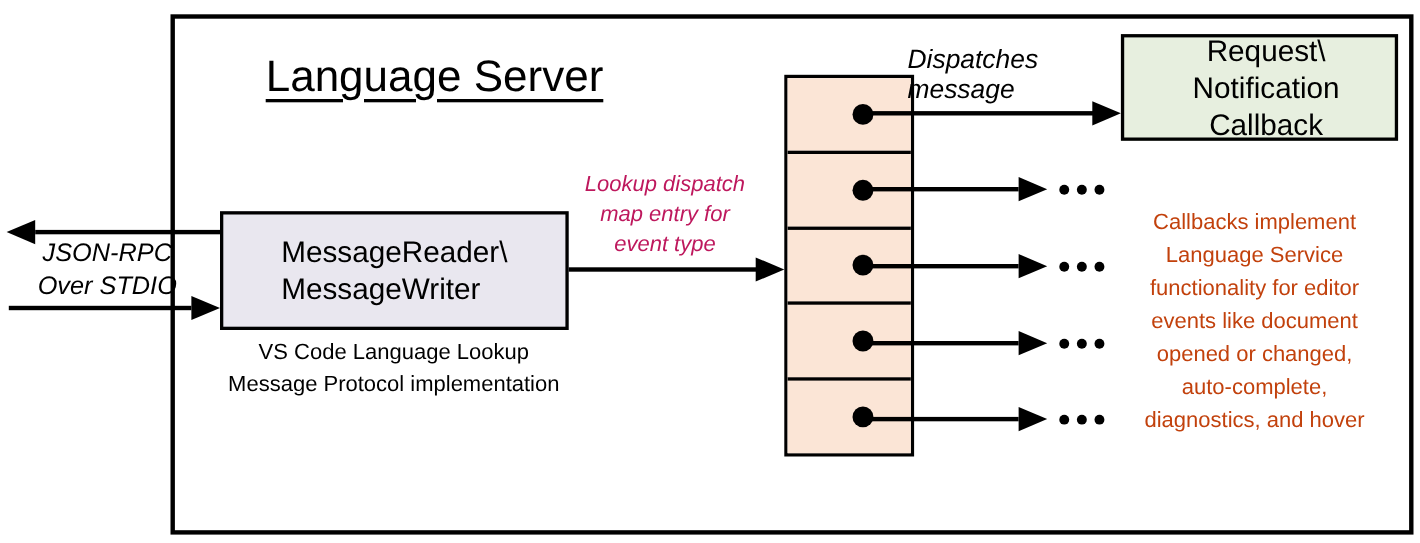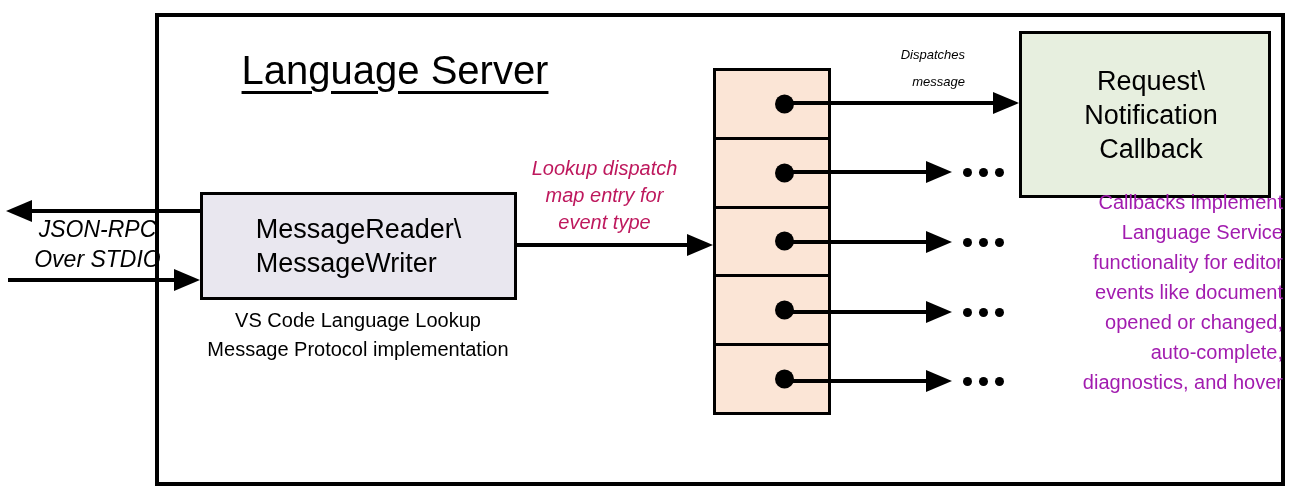--- a/index.html
+++ b/index.html
@@ -53,21 +53,21 @@
   .io-label {
     position:absolute; left:10px; top:214px; width:175px;
     font-size:23px; line-height:30px; font-style:italic; text-align:center; color:#000;
   }
   .lookup-label {
     position:absolute; left:512px; top:155px; width:185px;
     font-size:20px; line-height:27px; font-style:italic; text-align:center; color:#be185d;
   }
   .dispatches-label {
     position:absolute; left:825px; top:41px; width:140px;
-    font-size:13px; line-height:27px; font-style:italic; text-align:right; color:#000;
+    font-size:24px; line-height:27px; font-style:italic; text-align:left; color:#000;
   }
 
   
   .dispatch-map {
     position:absolute; left:713px; top:68px; width:118px; height:347px;
     border:3px solid var(--line-color); display:flex; flex-direction:column;
   }
   .dispatch-cell {
     flex:1; background:var(--dispatch-cell-fill); position:relative;
   }
@@ -83,28 +83,28 @@
 
   
   .dots {
     position:absolute; width:9px; height:9px; border-radius:50%;
     background:var(--line-color);
     box-shadow:16px 0 0 var(--line-color), 32px 0 0 var(--line-color);
   }
 
   
   .callback-box {
-    position:absolute; left:1019px; top:31px; width:252px; height:167px;
+    position:absolute; left:1019px; top:31px; width:252px; height:97px;
     background:var(--callback-box-fill); border:3px solid var(--line-color);
     display:flex; align-items:center; justify-content:center; text-align:center;
     font-size:27px; line-height:34px; color:#000;padding-left:12px;
   }
   .callbacks-note {
     position:absolute; left:998px; top:187px; width:285px;
-    font-size:20px; line-height:30px; text-align:right; color:#a21caf;
+    font-size:20px; line-height:30px; text-align:center; color:#c2410c;
   }
 </style>
 </head>
 <body>
 
 <div id="stage">
 
   <div class="outer-box"></div>
 
   <div class="title">Language Server</div>

